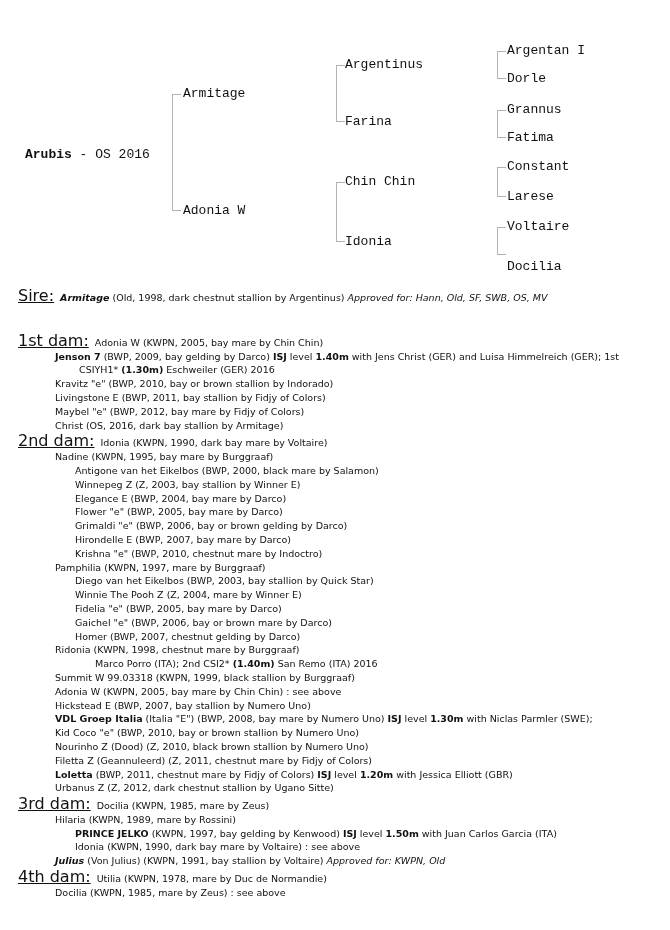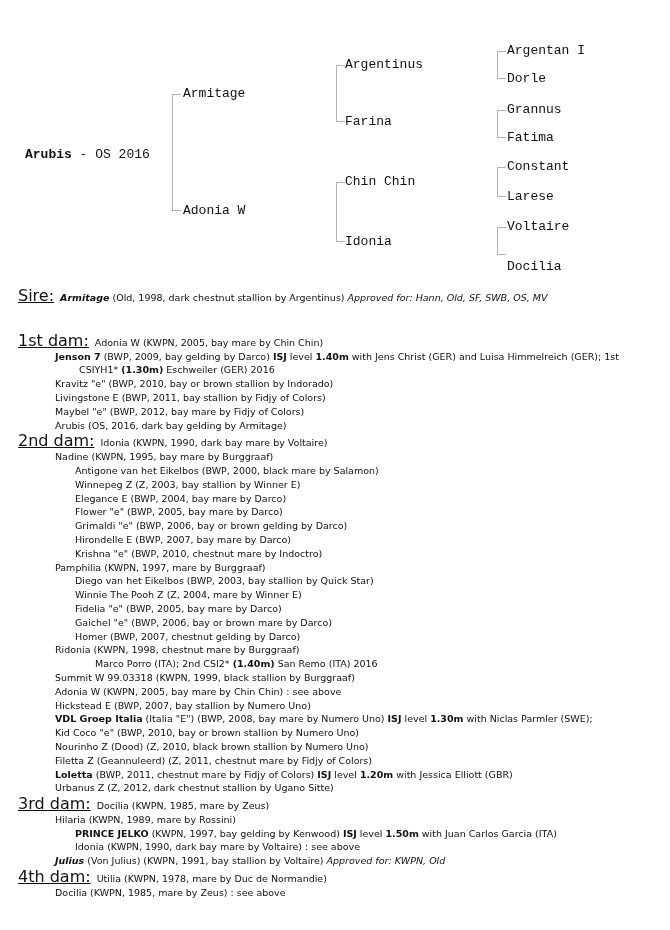--- a/index.html
+++ b/index.html
@@ -83,21 +83,21 @@
       <div class="section">
         <div class="line sec-head"><span class="label">Sire:</span><span class="intro"><span class="bi">Armitage</span><span> (Old, 1998, dark chestnut stallion by Argentinus) </span><span class="i">Approved for: Hann, Old, SF, SWB, OS, MV</span></span></div>
       </div>
       <div class="section gap-lg">
         <div class="line sec-head"><span class="label">1st dam:</span><span class="intro"><span>Adonia W (KWPN, 2005, bay mare by Chin Chin)</span></span></div>
         <div class="line ind-1"><span class="b">Jenson 7</span><span> (BWP, 2009, bay gelding by Darco) </span><span class="b">ISJ</span><span> level </span><span class="b">1.40m</span><span> with Jens Christ (GER) and Luisa Himmelreich (GER); 1st</span></div>
         <div class="line ind-1c"><span>CSIYH1* </span><span class="b">(1.30m)</span><span> Eschweiler (GER) 2016</span></div>
         <div class="line ind-1"><span>Kravitz "e" (BWP, 2010, bay or brown stallion by Indorado)</span></div>
         <div class="line ind-1"><span>Livingstone E (BWP, 2011, bay stallion by Fidjy of Colors)</span></div>
         <div class="line ind-1"><span>Maybel "e" (BWP, 2012, bay mare by Fidjy of Colors)</span></div>
-        <div class="line ind-1"><span>Arubis (OS, 2016, dark bay gelding by Armitage)</span></div>
+        <div class="line ind-1"><span>Christ (OS, 2016, dark bay stallion by Armitage)</span></div>
       </div>
       <div class="section gap-sm">
         <div class="line sec-head"><span class="label">2nd dam:</span><span class="intro"><span>Idonia (KWPN, 1990, dark bay mare by Voltaire)</span></span></div>
         <div class="line ind-1"><span>Nadine (KWPN, 1995, bay mare by Burggraaf)</span></div>
         <div class="line ind-2"><span>Antigone van het Eikelbos (BWP, 2000, black mare by Salamon)</span></div>
         <div class="line ind-2"><span>Winnepeg Z (Z, 2003, bay stallion by Winner E)</span></div>
         <div class="line ind-2"><span>Elegance E (BWP, 2004, bay mare by Darco)</span></div>
         <div class="line ind-2"><span>Flower "e" (BWP, 2005, bay mare by Darco)</span></div>
         <div class="line ind-2"><span>Grimaldi "e" (BWP, 2006, bay or brown gelding by Darco)</span></div>
         <div class="line ind-2"><span>Hirondelle E (BWP, 2007, bay mare by Darco)</span></div>

